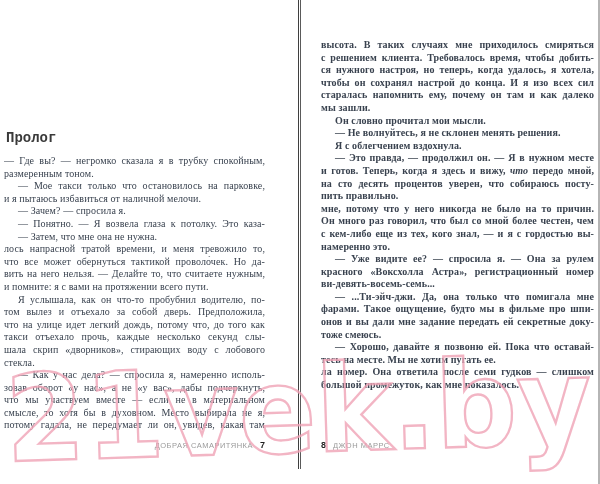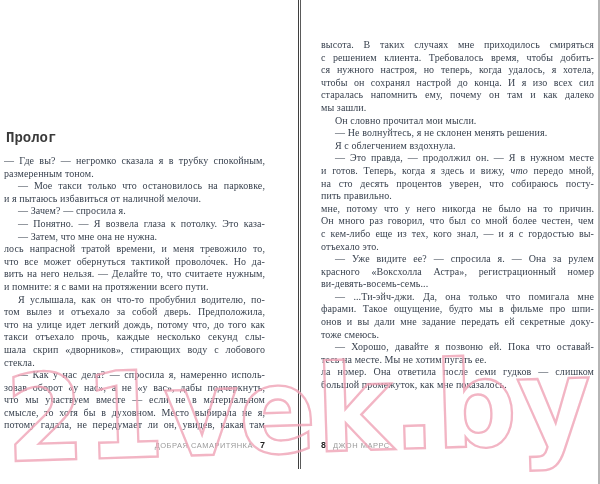--- a/index.html
+++ b/index.html
@@ -10,21 +10,21 @@
   
   .textblock{position:absolute;}
   .textblock .line{
     font-size:10px;line-height:12.6px;height:12.6px;color:#39424f;
     text-align:justify;text-align-last:justify;letter-spacing:0.1px;overflow:hidden;
   }
   .textblock .line.end{text-align-last:left;}
   .textblock .line.indent{text-indent:14px;}
   .textblock .it{font-style:italic;}
   #left-text{left:4px;top:155px;width:261px;}
-  #right-text{left:321px;top:39px;width:273px;}
+  #right-text{left:321px;top:39px;width:273px;font-weight:bold;}
   
   .chapter-heading{
     position:absolute;left:6px;top:130px;
     font-family:Liberation Mono, monospace;font-weight:600;font-size:14px;color:#3a3a3a;
   }
   
   .footer{
     position:absolute;top:440px;display:flex;align-items:baseline;gap:7px;
     font-family:"Liberation Sans", sans-serif;
   }
@@ -95,21 +95,21 @@
         <div class="line indent end">Он словно прочитал мои мысли.</div>
         <div class="line indent end">— Не волнуйтесь, я не склонен менять решения.</div>
         <div class="line indent end">Я с облегчением вздохнула.</div>
         <div class="line indent">— Это правда, — продолжил он. — Я в нужном месте</div>
         <div class="line"><span>и готов. Теперь, когда я здесь и вижу, </span><span class="it">что</span><span> передо мной,</span></div>
         <div class="line">на сто десять процентов уверен, что собираюсь посту-</div>
         <div class="line end">пить правильно.</div>
         <div class="line">мне, потому что у него никогда не было на то причин.</div>
         <div class="line">Он много раз говорил, что был со мной более честен, чем</div>
         <div class="line">с кем-либо еще из тех, кого знал, — и я с гордостью вы-</div>
-        <div class="line end">отъехало это.</div>
+        <div class="line end">намеренно это.</div>
         <div class="line indent">— Уже видите ее? — спросила я. — Она за рулем</div>
         <div class="line">красного «Воксхолла Астра», регистрационный номер</div>
         <div class="line end">ви-девять-восемь-семь...</div>
         <div class="line indent">— ...Ти-эйч-джи. Да, она только что помигала мне</div>
         <div class="line">фарами. Такое ощущение, будто мы в фильме про шпи-</div>
         <div class="line">онов и вы дали мне задание передать ей секретные доку-</div>
         <div class="line end">тоже смеюсь.</div>
         <div class="line indent">— Хорошо, давайте я позвоню ей. Пока что оставай-</div>
         <div class="line end">тесь на месте. Мы не хотим пугать ее.</div>
         <div class="line">ла номер. Она ответила после семи гудков — слишком</div>

